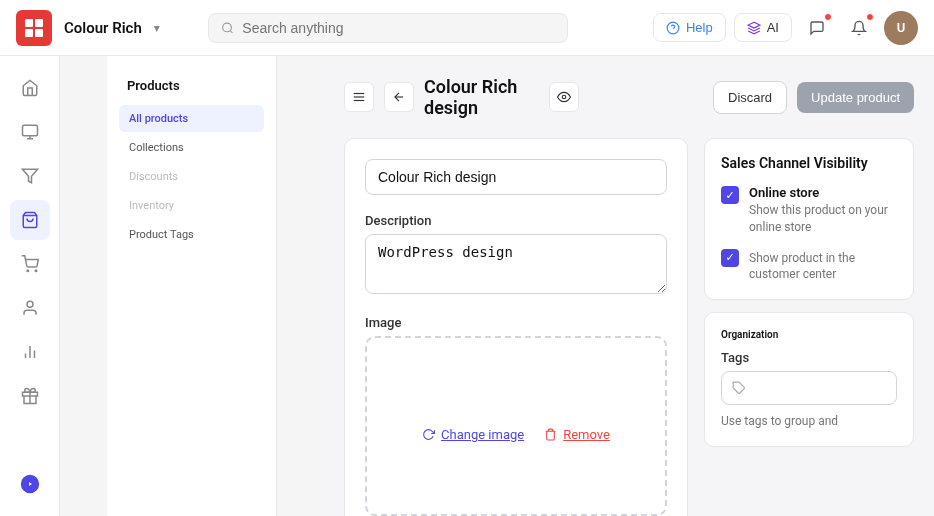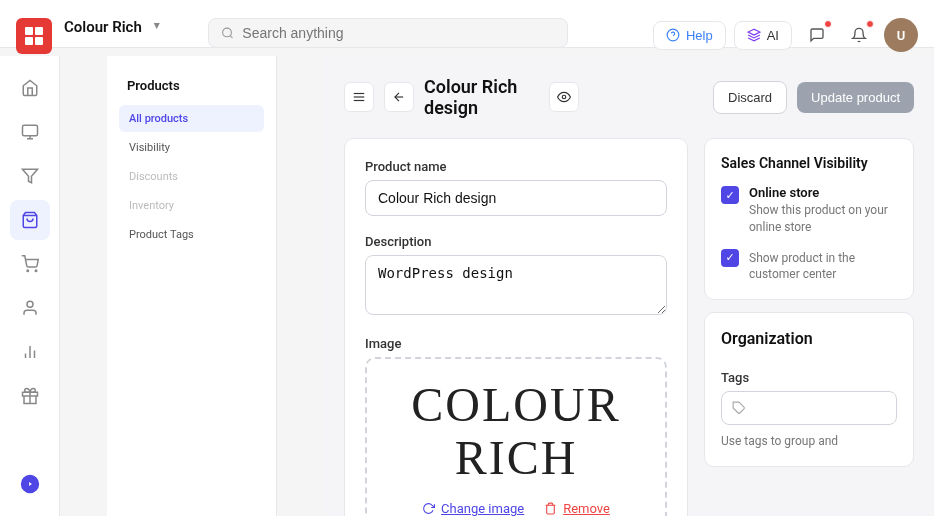--- a/index.html
+++ b/index.html
@@ -1,19 +1,19 @@
 <!DOCTYPE html>
 <html><head>
   <meta charset="utf-8">
   <style>
     * { box-sizing: border-box; margin: 0; padding: 0; }
     body { font-family: -apple-system, BlinkMacSystemFont, 'Segoe UI', Roboto, sans-serif; background: #f5f5f5; font-size: 14px; color: #333; height: 516px; width: 934px; overflow: hidden; }
 
     
-    .topbar { display: flex; align-items: flex-start; background: #fff; height: 48px; padding: 18px 16px; border-bottom: 1px solid #e5e7eb; gap: 12px; position: fixed; top: 0; left: 0; right: 0; z-index: 100; }
+    .topbar { display: flex; align-items: center; background: #fff; height: 56px; padding: 18px 16px; border-bottom: 1px solid #e5e7eb; gap: 12px; position: fixed; top: 0; left: 0; right: 0; z-index: 100; }
     .topbar-logo { width: 36px; height: 36px; background: #e53935; border-radius: 6px; display: flex; align-items: center; justify-content: center; color: #fff; font-weight: bold; font-size: 16px; flex-shrink: 0; }
     .topbar-brand { font-weight: 600; font-size: 15px; color: #111; flex-shrink: 0; }
     .topbar-chevron { color: #888; font-size: 12px; cursor: pointer; }
     .topbar-search { flex: 1; max-width: 360px; margin: 0 auto; display: flex; align-items: center; background: #f5f5f5; border: 1px solid #e5e7eb; border-radius: 8px; padding: 6px 12px; gap: 8px; color: #888; }
     .topbar-search input { border: none; background: transparent; outline: none; font-size: 14px; color: #1d4ed8; width: 100%; }
     .topbar-actions { display: flex; align-items: center; gap: 8px; margin-left: auto; }
     .btn-help { display: flex; align-items: center; gap: 6px; border: 1px solid #e5e7eb; border-radius: 8px; padding: 6px 12px; font-size: 13px; cursor: pointer; background: #fff; color: #3b82f6; }
     .btn-ai { display: flex; align-items: center; gap: 6px; border: 1px solid #e5e7eb; border-radius: 8px; padding: 6px 12px; font-size: 13px; cursor: pointer; background: #fff; color: #333; }
     .icon-btn { width: 34px; height: 34px; border-radius: 50%; display: flex; align-items: center; justify-content: center; cursor: pointer; background: transparent; position: relative; font-size: 16px; }
     .badge { position: absolute; top: 2px; right: 2px; width: 8px; height: 8px; background: #ef4444; border-radius: 50%; border: 1px solid #fff; }
@@ -62,21 +62,21 @@
 
     .channel-item { display: flex; align-items: flex-start; gap: 10px; margin-bottom: 12px; }
     .channel-item:last-child { margin-bottom: 0; }
     .checkbox { width: 18px; height: 18px; border-radius: 4px; background: #4f46e5; border: none; display: flex; align-items: center; justify-content: center; flex-shrink: 0; margin-top: 1px; }
     .checkbox-check { color: #fff; font-size: 11px; }
     .channel-info { }
     .channel-name { font-size: 13px; font-weight: 600; color: #111; }
     .channel-desc { font-size: 12px; color: #777; margin-top: 2px; line-height: 1.4; }
 
     .org-card { background: #fff; border-radius: 10px; border: 1px solid #e5e7eb; padding: 16px; }
-    .org-title { font-size: 16px; font-weight: 600; color: #111; margin-bottom: 22px; }
+    .org-title { font-size: 10px; font-weight: 600; color: #111; margin-bottom: 10px; }
     .tags-label { font-size: 13px; font-weight: 500; color: #333; margin-bottom: 6px; }
     .tags-input { width: 100%; border: 1px solid #d1d5db; border-radius: 8px; padding: 9px 10px; font-size: 14px; display: flex; align-items: center; gap: 6px; color: #aaa; }
     .tags-hint { font-size: 12px; color: #777; margin-top: 8px; line-height: 1.4; }
 
     
     .content-body { display: flex; gap: 16px; }
     .content-left { flex: 1; }
     .content-right { width: 210px; flex-shrink: 0; }
   </style>
 </head>
@@ -197,21 +197,21 @@
         </svg>
     </div>
   </div>
 
   <div class="nav-panel">
     <div class="nav-section-title">Products</div>
     <div class="nav-item active">
       <span>All products</span>
     </div>
     <div class="nav-item">
-      <span>Visibility</span>
+      <span>Collections</span>
     </div>
     <div class="nav-item disabled">
       <span>Discounts</span>
     </div>
     <div class="nav-item disabled">
       <span>Inventory</span>
     </div>
     <div class="nav-item">
       <span>Product Tags</span>
     </div>
@@ -242,34 +242,29 @@
       </div>
       <div style="flex:1"></div>
       <button class="btn-discard">Discard</button>
       <button class="btn-update">Update product</button>
     </div>
 
     <div class="content-body">
       <div class="content-left">
         <div class="form-card">
           <div class="form-group">
-            <label class="form-label">Product name</label>
             <input class="form-input" type="text" value="Colour Rich design" style="">
           </div>
           <div class="form-group">
             <label class="form-label">Description</label>
             <textarea class="form-textarea" style="">WordPress design</textarea>
           </div>
           <div class="form-group">
             <label class="form-label">Image</label>
             <div class="image-upload">
-              <div class="image-preview">
-                <div>COLOUR</div>
-                <div>RICH</div>
-              </div>
               <div class="image-actions">
                 <div class="image-action-btn">
                   <svg width="13" height="13" viewBox="0 0 24 24" fill="none" stroke="#4f46e5" stroke-width="2">
                       <polyline points="23 4 23 10 17 10"></polyline>
                       <path d="M20.49 15a9 9 0 1 1-2.12-9.36L23 10"></path>
                     </svg>
                   <span>Change image</span>
                 </div>
                 <div class="image-action-btn danger">
                   <svg width="13" height="13" viewBox="0 0 24 24" fill="none" stroke="#ef4444" stroke-width="2">

